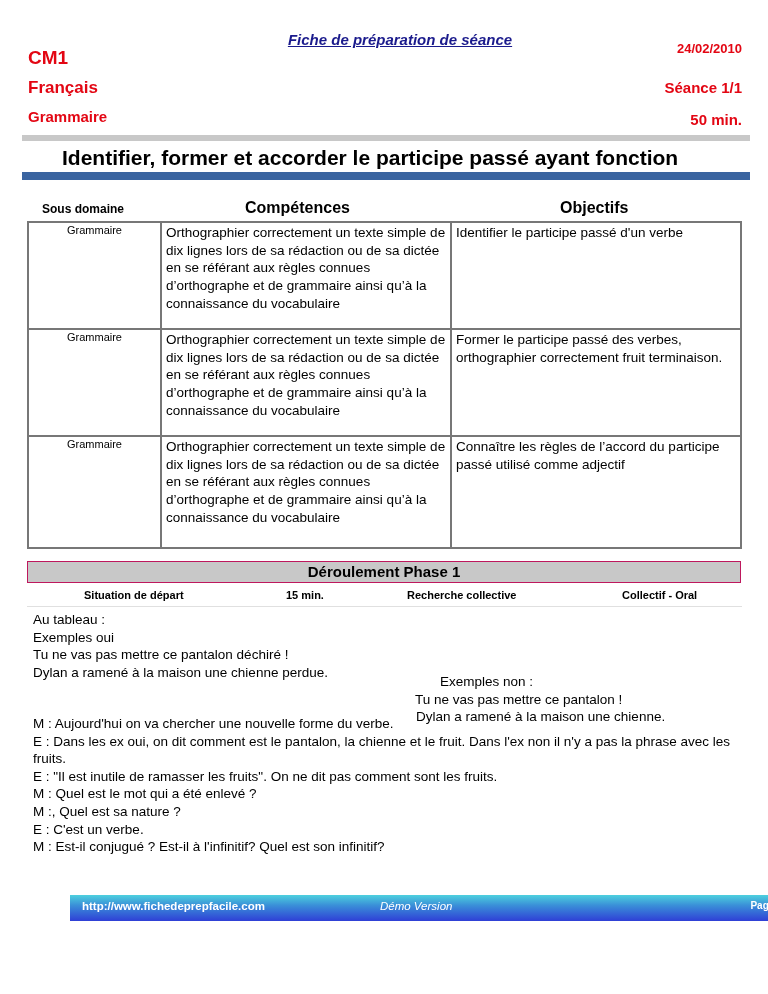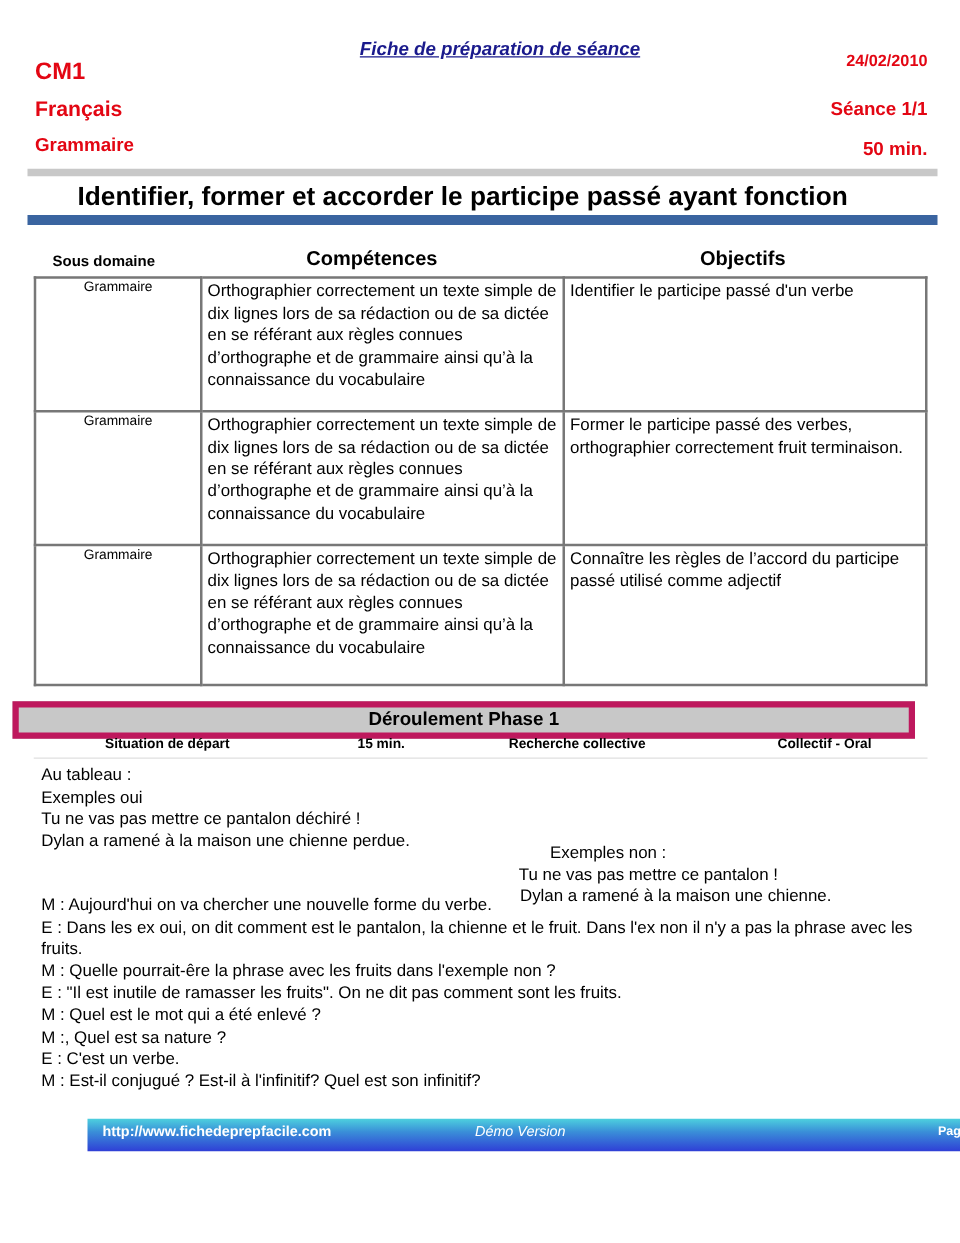--- a/index.html
+++ b/index.html
@@ -26,22 +26,22 @@
 
     table.obj-table { position: absolute; left: 27px; top: 221px; width: 715px;
                       border-collapse: collapse; table-layout: fixed; }
     table.obj-table td { border: 2px solid #777; vertical-align: top; padding: 1px 4px; }
     td.c-sous { width: 123px; font-size: 11px; text-align: center; padding-top: 3px; }
     td.c-comp { width: 280px; font-size: 13.5px; line-height: 17.7px; }
     td.c-obj { font-size: 13.5px; line-height: 17.7px; }
     table.obj-table tr { height: 107px; }
     table.obj-table tr.last { height: 112px; }
 
-    .phase-bar { left: 10px; top: 561px; width: 712px; height: 20px; background: #c8c8c8;
-                 border: 5px solid #be185d; text-align: center; font-weight: bold; font-size: 15px; line-height: 20px; }
+    .phase-bar { left: 27px; top: 561px; width: 712px; height: 20px; background: #c8c8c8;
+                 border: 1px solid #be185d; text-align: center; font-weight: bold; font-size: 15px; line-height: 20px; }
     .phase-meta { top: 589px; font-size: 11px; font-weight: bold; }
     .pm-1 { left: 84px; } .pm-2 { left: 286px; } .pm-3 { left: 407px; } .pm-4 { left: 622px; }
     .phase-rule { left: 27px; top: 606px; width: 715px; height: 1px; background: #e0e0e0; }
 
     .body-text { left: 33px; font-size: 13.5px; line-height: 17.6px; white-space: nowrap; }
     .ex-left { top: 611px; }
     .ex-right { left: 415px; top: 629px; font-size: 13.5px; line-height: 17.6px; white-space: nowrap; margin-top: 44px; }
     .ex-right .l0 { padding-left: 25px; }
     .ex-right .l2 { padding-left: 1px; }
     .dialog { top: 715px; width: 710px; white-space: normal; }
@@ -107,21 +107,20 @@
 </div>
 <div class="abs ex-right">
   <div class="l0">Exemples non :</div>
   <div>Tu ne vas pas mettre ce pantalon !</div>
   <div class="l2">Dylan a ramené à la maison une chienne.</div>
 </div>
 
 <div class="abs body-text dialog">
   <div>M : Aujourd'hui on va chercher une nouvelle forme du verbe.</div>
   <div>E : Dans les ex oui, on dit comment est le pantalon, la chienne et   le fruit. Dans l'ex non il n'y a pas la phrase avec les fruits.</div>
-  <div>M : Quelle pourrait-êre la phrase avec les fruits dans l'exemple non ?</div>
   <div>E : "Il est inutile de ramasser les fruits". On ne dit pas comment sont les fruits.</div>
   <div>M : Quel est le mot qui a été enlevé ?</div>
   <div>M :, Quel est sa nature ?</div>
   <div>E : C'est un verbe.</div>
   <div>M : Est-il conjugué ? Est-il à l'infinitif?  Quel est son infinitif?</div>
 </div>
 
 <div class="abs footer">
   <span class="f-url">http://www.fichedeprepfacile.com</span>
   <span class="f-demo">Démo Version</span>

